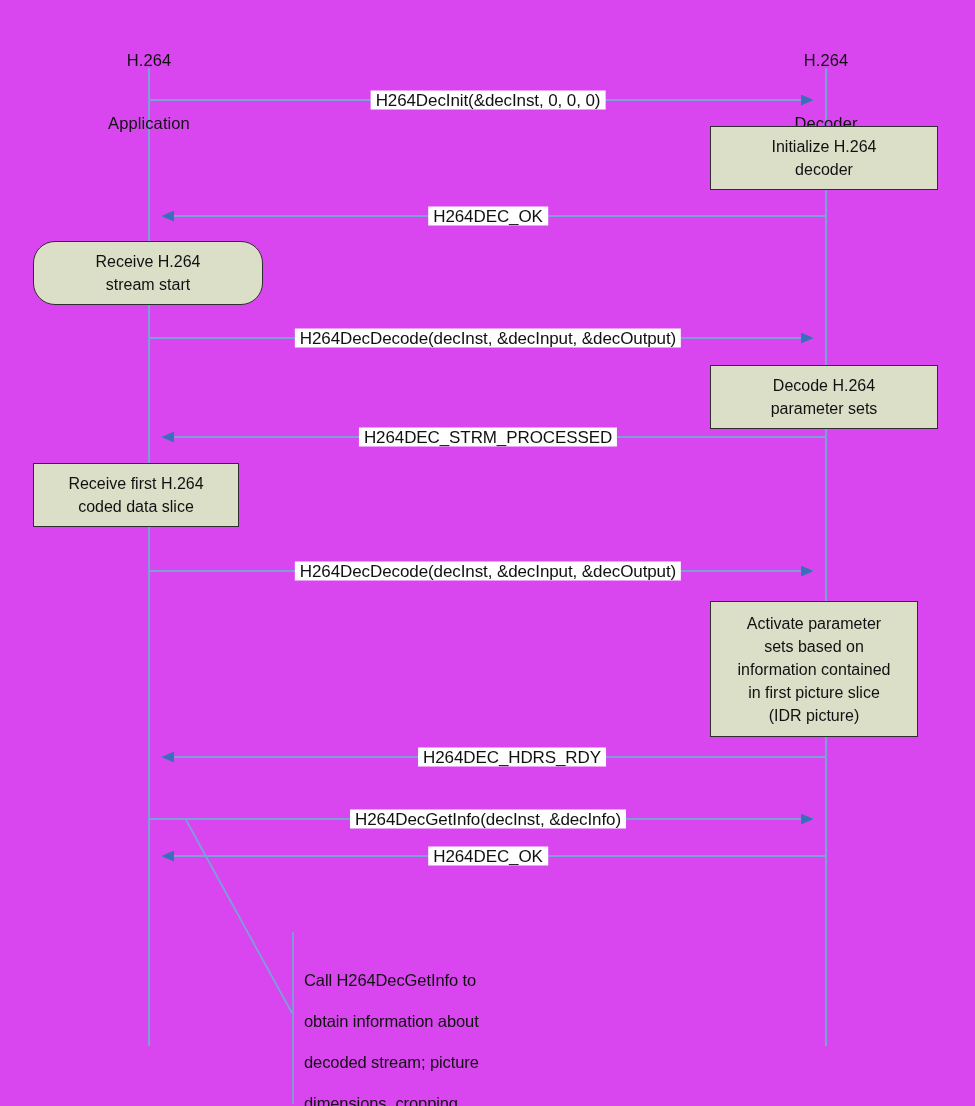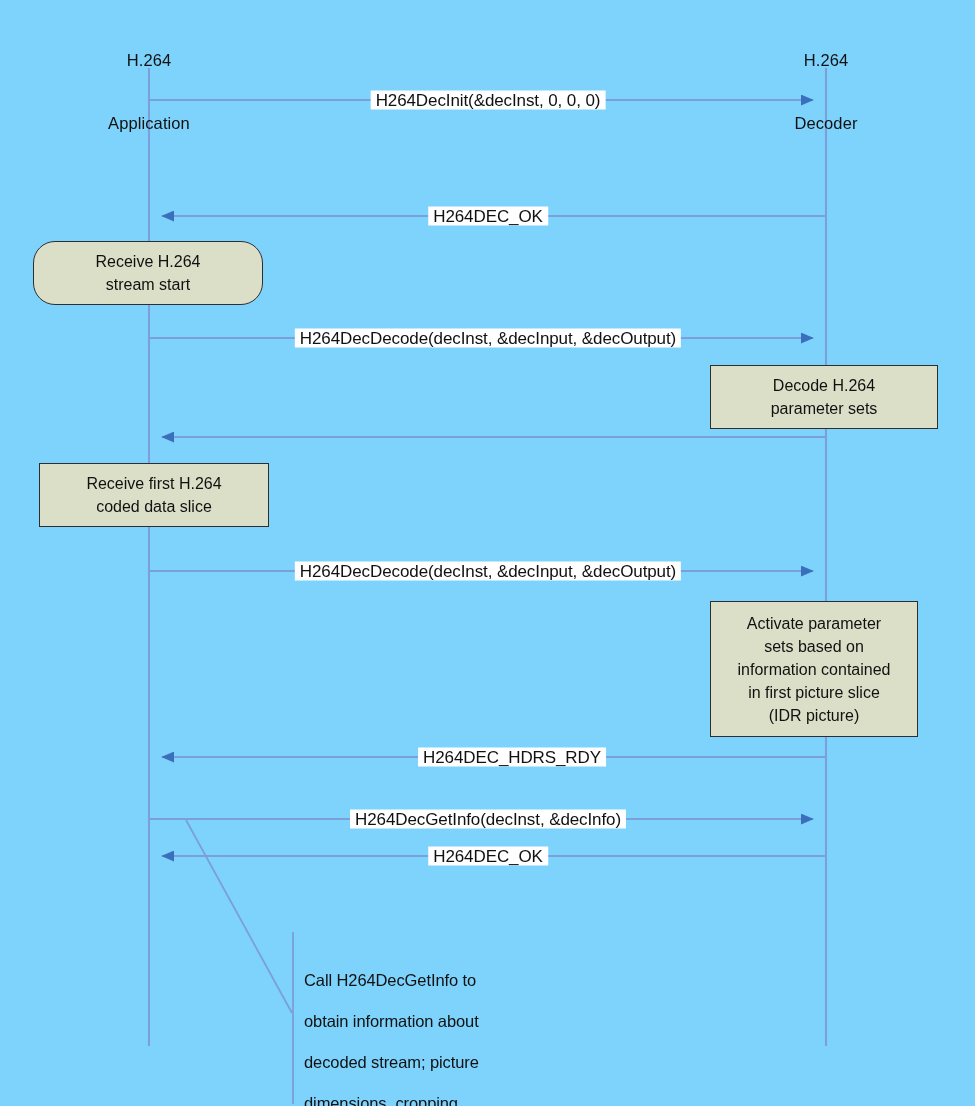--- a/index.html
+++ b/index.html
@@ -7,21 +7,21 @@
   body{
     font-family:"Liberation Sans","DejaVu Sans",sans-serif;
     color:#1a1a1a;
     -webkit-font-smoothing:antialiased;
   }
   #stage{
     position:relative;
     width:975px;
     height:1106px;
     overflow:hidden;
-    background:#7dd3fc;
+    background:#d946ef;
   }
   #stage svg.layer{
     position:absolute;
     left:0; top:0;
     width:975px; height:1106px;
     pointer-events:none;
   }
 
   
   .actor-head{
@@ -140,41 +140,46 @@
     <span class="l1">H.264</span>
     <span class="l2">Decoder</span>
   </div>
 
   <div class="msg" style="left:488px; top:100px;"><span>H264DecInit(&amp;decInst, 0, 0, 0)</span></div>
 
   <div class="msg" style="left:488px; top:216px;"><span>H264DEC_OK</span></div>
 
   <div class="msg" style="left:488px; top:338px;"><span>H264DecDecode(decInst, &amp;decInput, &amp;decOutput)</span></div>
 
+  <div class="msg" style="left:488px; top:437px;"><span>H264DEC_STRM_PROCESSED</span></div>
 
   <div class="msg" style="left:488px; top:571px;"><span>H264DecDecode(decInst, &amp;decInput, &amp;decOutput)</span></div>
 
   <div class="msg" style="left:512px; top:757px;"><span>H264DEC_HDRS_RDY</span></div>
 
   <div class="msg" style="left:488px; top:819px;"><span>H264DecGetInfo(decInst, &amp;decInfo)</span></div>
 
   <div class="msg" style="left:488px; top:856px;"><span>H264DEC_OK</span></div>
 
+  <div class="abox" style="left:710px; top:126px; width:228px; height:64px;">
+    <span>Initialize H.264
+decoder</span>
+  </div>
 
   <div class="abox" style="left:33px; top:241px; width:230px; height:64px;border-radius:22px;">
     <span>Receive H.264
 stream start</span>
   </div>
 
   <div class="abox" style="left:710px; top:365px; width:228px; height:64px;">
     <span>Decode H.264
 parameter sets</span>
   </div>
 
-  <div class="abox" style="left:39px; top:463px; width:230px; height:64px;">
+  <div class="abox" style="left:33px; top:463px; width:206px; height:64px;">
     <span>Receive first H.264
 coded data slice</span>
   </div>
 
   <div class="abox" style="left:710px; top:601px; width:208px; height:136px;">
     <span>Activate parameter
 sets based on
 information contained
 in first picture slice
 (IDR picture)</span>

